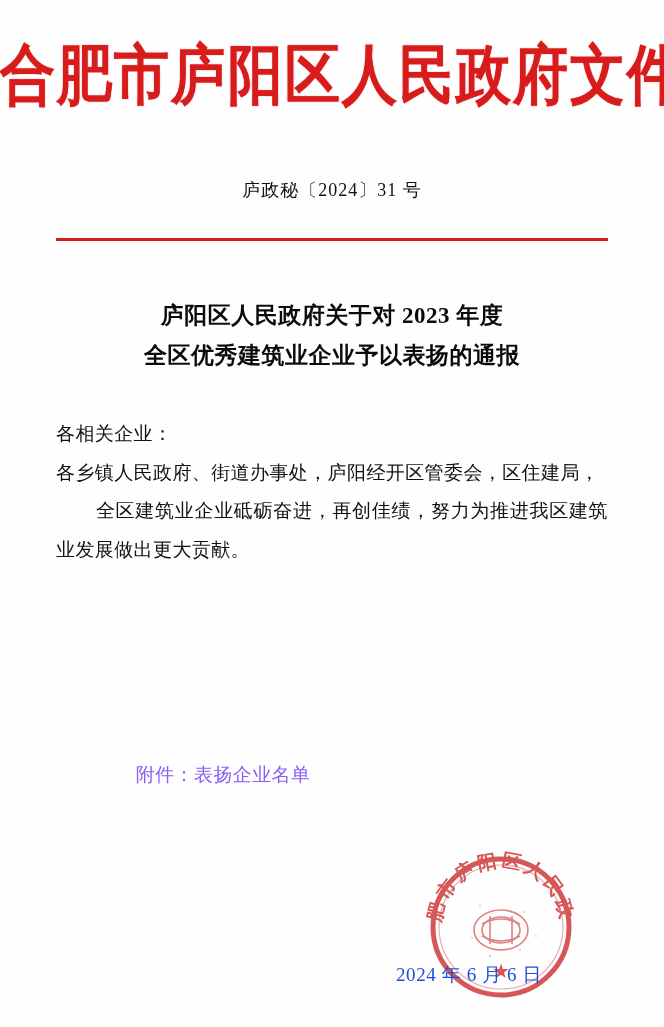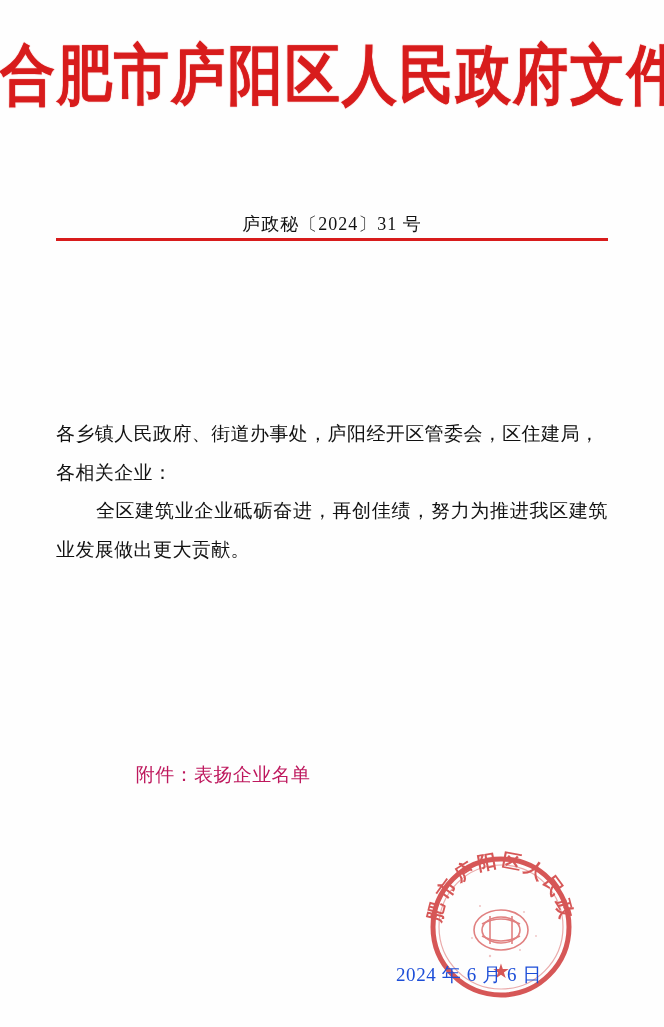--- a/index.html
+++ b/index.html
@@ -40,21 +40,21 @@
     line-height: 1.15;
     white-space: nowrap;
     transform: scaleY(1.18);
     transform-origin: center top;
     text-shadow: 0 0 1px #d81c1c;
   }
 
   
   .doc-number {
     position: absolute;
-    top: 212px;
+    top: 178px;
     left: 0;
     width: 100%;
     text-align: center;
     font-size: 18px;
     letter-spacing: 1px;
     color: #111;
   }
 
   
   .red-rule {
@@ -105,21 +105,21 @@
 
   
   .attachment {
     position: absolute;
     top: 762px;
     left: 56px;
     width: 552px;
     font-size: 19px;
     letter-spacing: 0.4px;
     text-indent: 4.2em;
-    color: #be185d;
+    color: #8b5cf6;
   }
 
   
   .seal {
     position: absolute;
     left: 420px;
     top: 846px;
     width: 162px;
     height: 162px;
   }
@@ -144,24 +144,28 @@
 <div class="page">
 
   <div class="masthead">
     <div class="masthead-title">合肥市庐阳区人民政府文件</div>
   </div>
 
   <div class="doc-number">庐政秘〔2024〕31 号</div>
 
   <div class="red-rule"></div>
 
+  <div class="doc-title">
+    <span class="line">庐阳区人民政府关于对 2023 年度</span>
+    <span class="line">全区优秀建筑业企业予以表扬的通报</span>
+  </div>
 
   <div class="body-text">
+    <p>各相关企业：</p>
     <p>各乡镇人民政府、街道办事处，庐阳经开区管委会，区住建局，</p>
-    <p>各相关企业：</p>
     <p class="indent">全区建筑业企业砥砺奋进，再创佳绩，努力为推进我区建筑业发展做出更大贡献。</p>
   </div>
 
   <div class="attachment">附件：表扬企业名单</div>
 
   <div class="seal">
     <svg width="162" height="162" viewBox="0 0 162 162" aria-hidden="true">
       <defs>
         <path id="sealArcTop" d="M 21,81 A 60,60 0 0 1 141,81"></path>
         <path id="sealArcBottom" d="M 27,81 A 54,54 0 0 0 135,81"></path>

